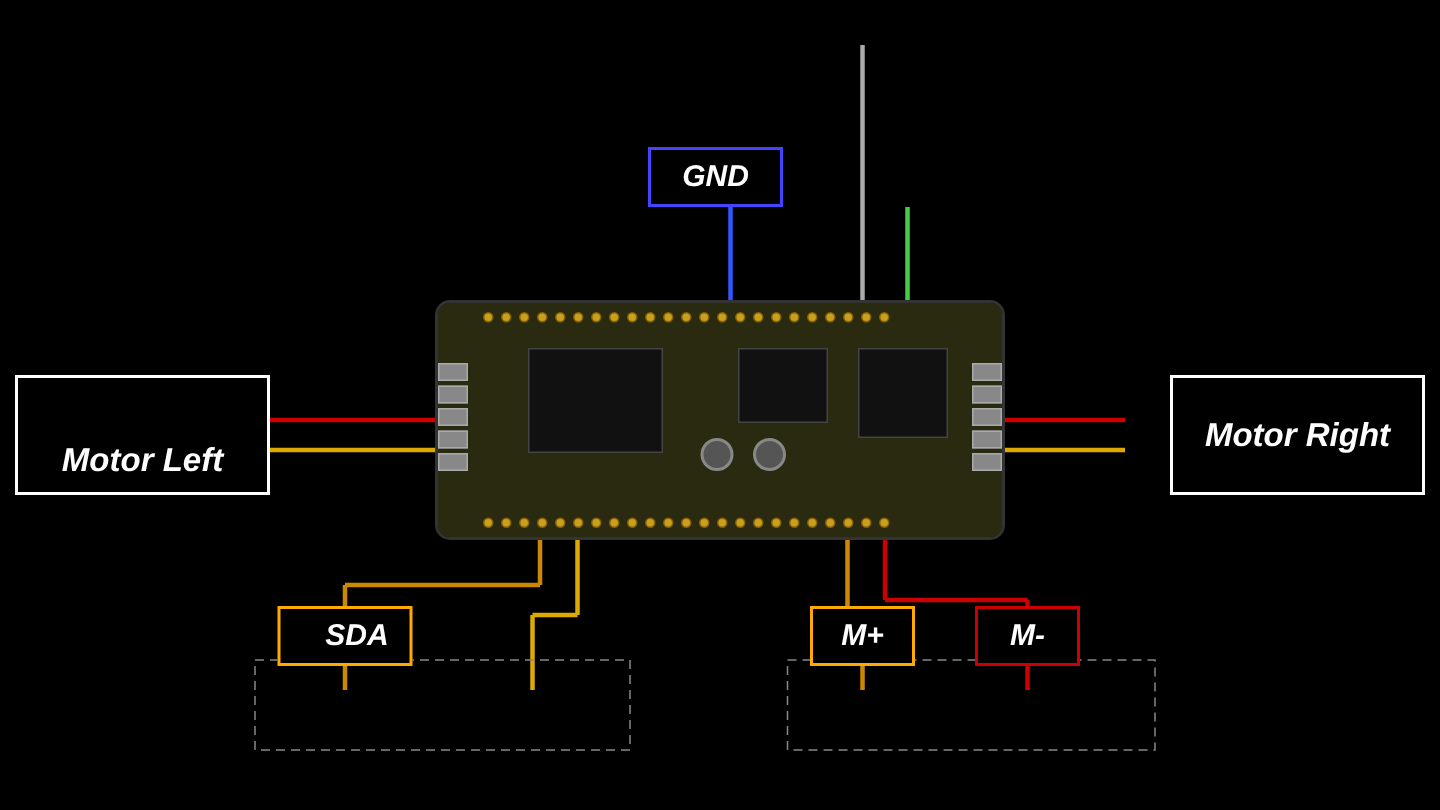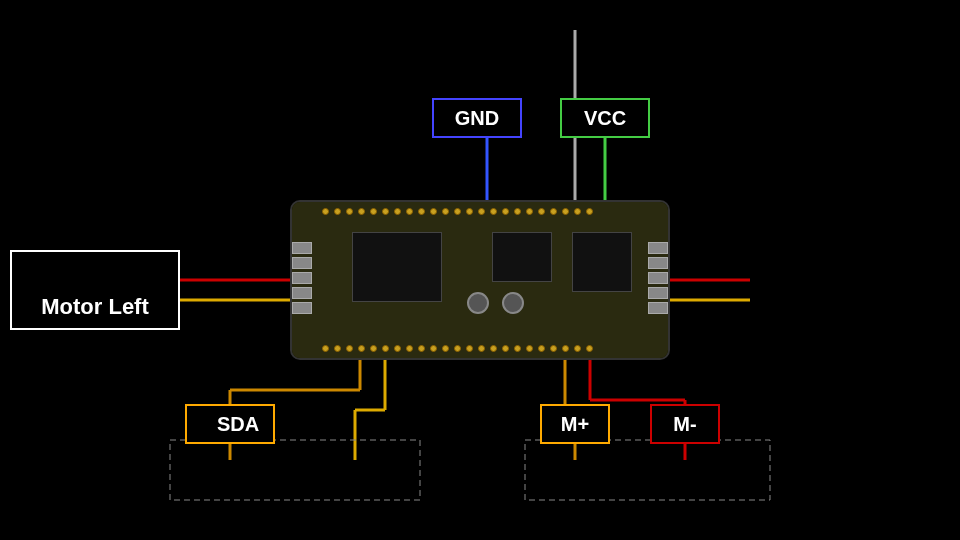--- a/index.html
+++ b/index.html
@@ -9,20 +9,21 @@
       background: #000;
       overflow: hidden;
       font-family: Arial, sans-serif;
       position: relative;
     }
 
     .diagram-container {
       width: 960px;
       height: 504px;
       position: relative;
+      font-style: italic;
     }
 
     
     .wires-svg {
       position: absolute;
       top: 0; left: 0;
       width: 960px;
       height: 540px;
       pointer-events: none;
     }
@@ -277,28 +278,28 @@
     <line x1="685" y1="400" x2="685" y2="460" stroke="#cc0000" stroke-width="3"></line>
 
     <rect x="170" y="440" width="250" height="60" fill="none" stroke="#888" stroke-width="1" stroke-dasharray="6,4"></rect>
     <rect x="525" y="440" width="245" height="60" fill="none" stroke="#888" stroke-width="1" stroke-dasharray="6,4"></rect>
   </svg>
 
   <div class="label-box label-gnd">
     <span>GND</span>
   </div>
 
-  <div class="label-box label-vcc">
-    <span>VCC</span>
-  </div>
 
   <div class="label-box label-motor-left">
     <span>Motor Left</span>
   </div>
 
+  <div class="label-box label-motor-right">
+    <span>Motor Right</span>
+  </div>
 
   <div class="label-box label-sda">
     <span>SDA</span>
   </div>
 
 
   <div class="label-box label-mplus">
     <span>M+</span>
   </div>
 

